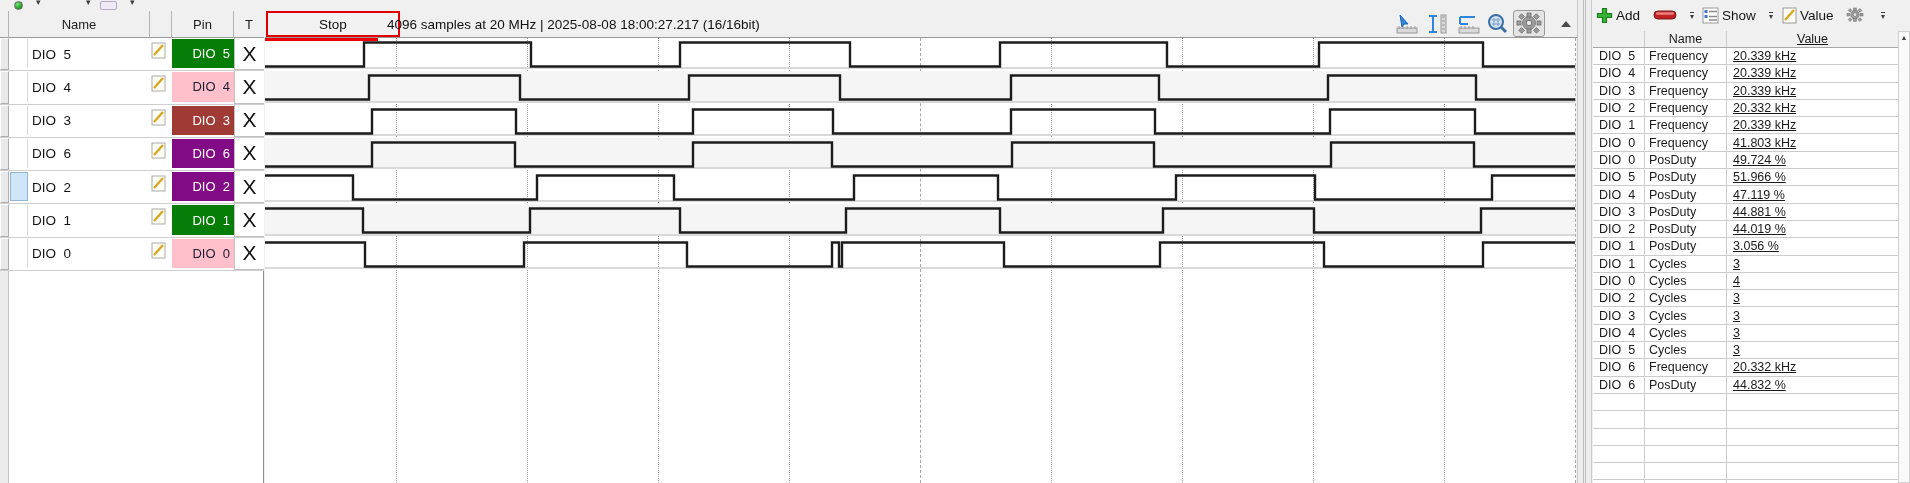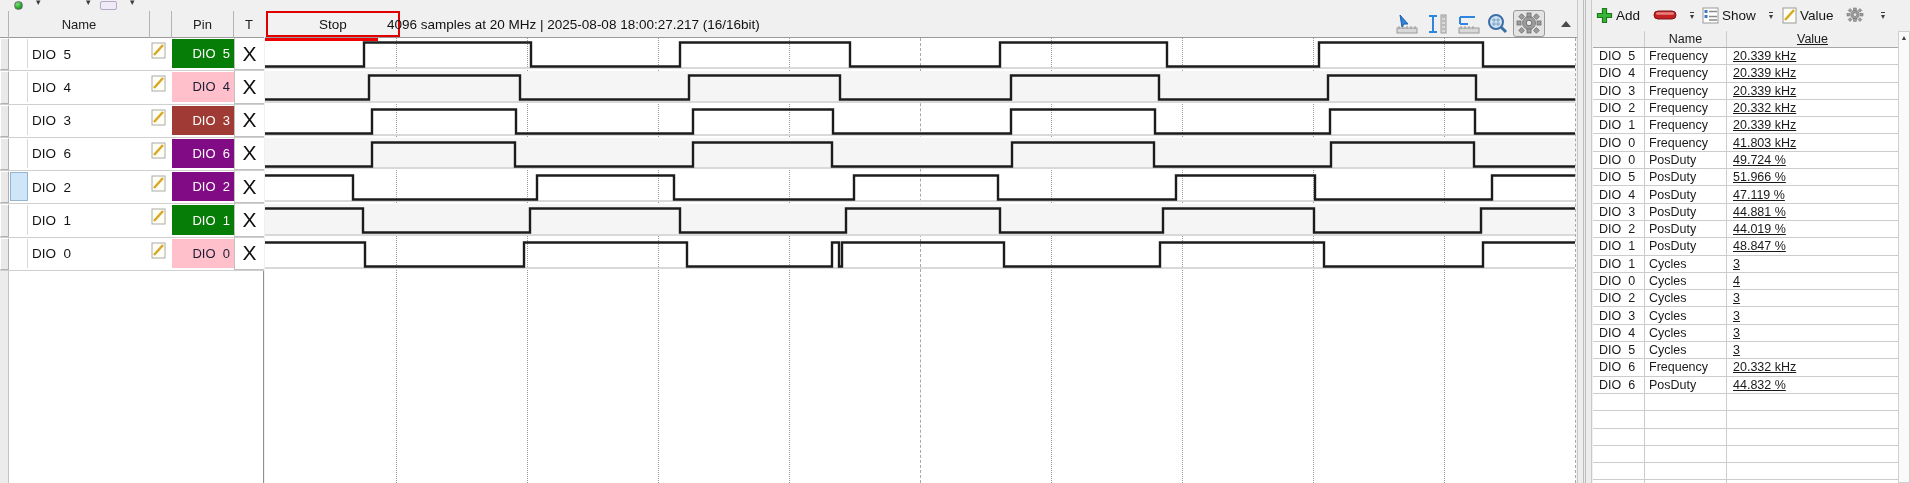--- a/index.html
+++ b/index.html
@@ -372,21 +372,21 @@
         <div class="mt-c2">44.881 %</div>
       </div>
       <div class="mt-row">
         <div class="mt-c0">DIO  2</div>
         <div class="mt-c1">PosDuty</div>
         <div class="mt-c2">44.019 %</div>
       </div>
       <div class="mt-row">
         <div class="mt-c0">DIO  1</div>
         <div class="mt-c1">PosDuty</div>
-        <div class="mt-c2">48.847 %</div>
+        <div class="mt-c2">3.056 %</div>
       </div>
       <div class="mt-row">
         <div class="mt-c0">DIO  1</div>
         <div class="mt-c1">Cycles</div>
         <div class="mt-c2">3</div>
       </div>
       <div class="mt-row">
         <div class="mt-c0">DIO  0</div>
         <div class="mt-c1">Cycles</div>
         <div class="mt-c2">4</div>

